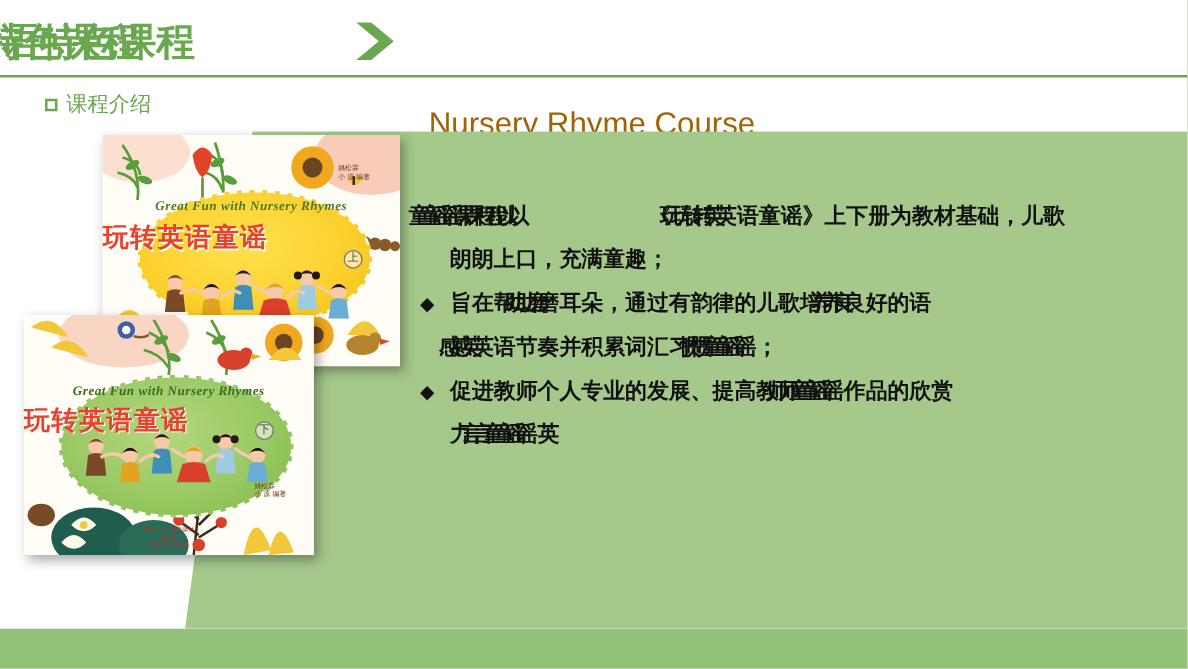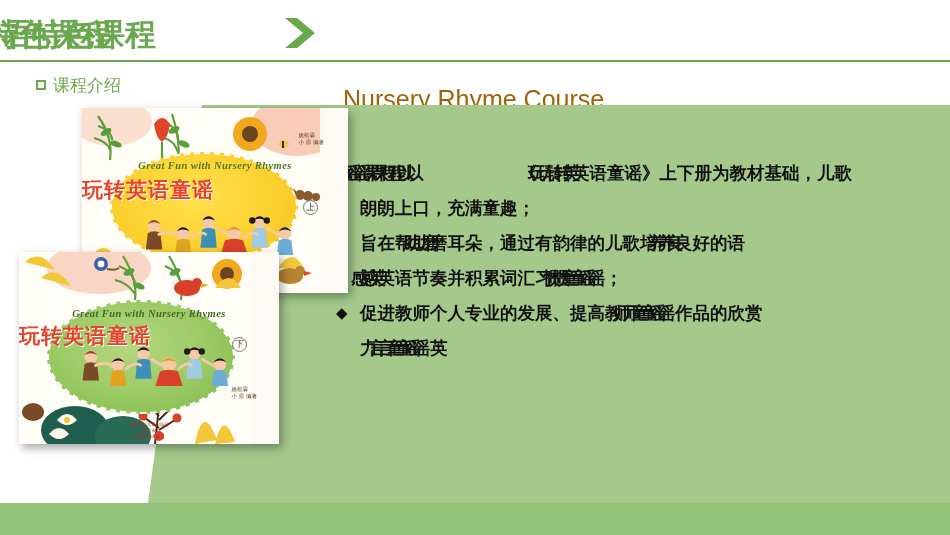--- a/index.html
+++ b/index.html
@@ -52,21 +52,21 @@
   }
   .para{position:relative;white-space:nowrap;}
   .ov{position:relative;display:inline-block;}
   .ov .under{visibility:hidden;}
   .ov .lay{position:absolute;left:0;top:0;white-space:nowrap;}
   .ov .lay.b{left:-9px;}
   .bullet{display:inline-block;width:24px;font-size:15px;vertical-align:top;}
   .indent{display:inline-block;width:24px;}
   .gap{display:inline-block;width:96px;}
   
-  .book{position:absolute;background:#fff;box-shadow:3px 4px 9px rgba(0,0,0,.35);overflow:hidden;padding-left:28px;}
+  .book{position:absolute;background:#fff;box-shadow:3px 4px 9px rgba(0,0,0,.35);overflow:hidden;}
   #book-top{left:82px;top:108px;width:238px;height:185px;}
   #book-bottom{left:19px;top:252px;width:232px;height:192px;}
   .cover-bg{position:absolute;left:0;top:0;width:100%;height:100%;background:#fdfaf3;}
   .oval{
     position:absolute;border-radius:50%;
     display:flex;align-items:center;justify-content:center;
   }
   #oval-top{
     left:28px;top:44px;width:184px;height:106px;
     background:radial-gradient(ellipse at 45% 40%, #ffe14d 0%, #fcd12f 55%, #f5bd16 100%);

